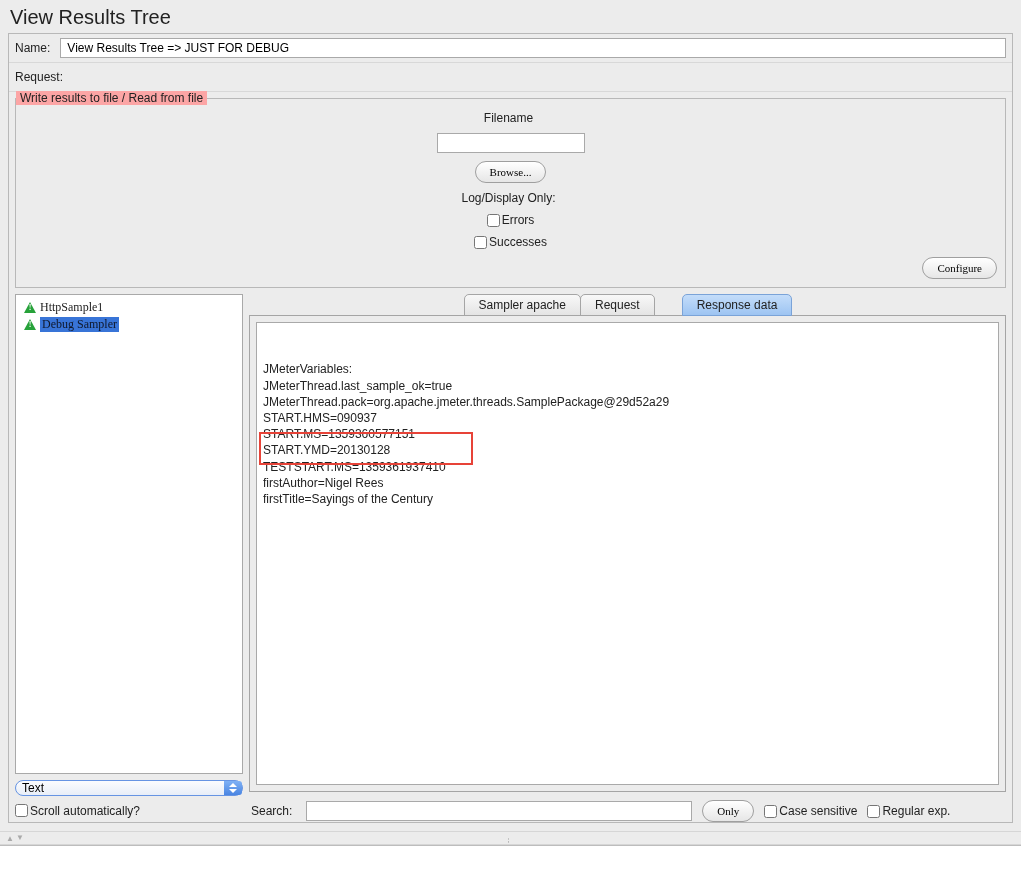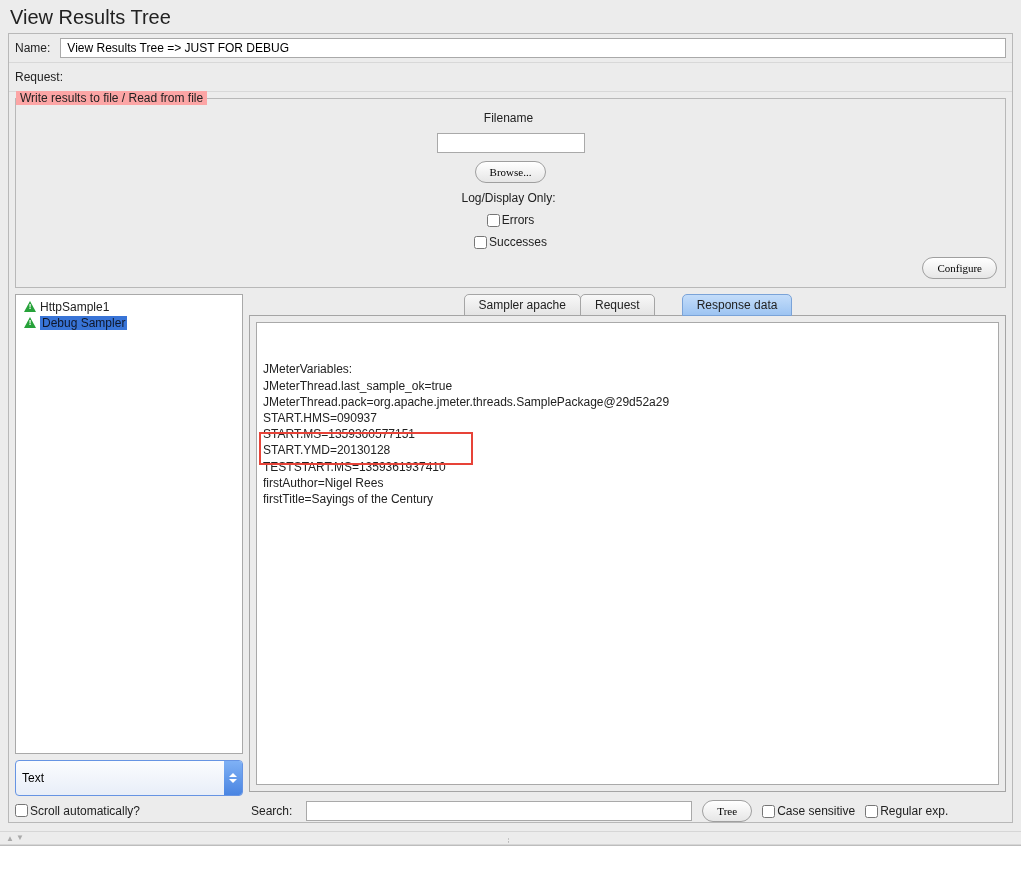--- a/index.html
+++ b/index.html
@@ -106,20 +106,21 @@
       padding: 4px 4px;
       overflow: auto;
     }
     .tree-item {
       display: flex;
       align-items: center;
       gap: 4px;
       padding: 1px 4px;
       cursor: pointer;
       white-space: nowrap;
+      font-family: Liberation Serif, serif;
     }
     .tree-item.selected .tree-label {
       background: #3874d7;
       color: #0f172a;
       padding: 0 2px;
     }
     .tree-icon {
       width: 12px;
       height: 12px;
       position: relative;
@@ -142,23 +143,23 @@
       color: #fff;
       font-size: 8px;
       font-weight: bold;
     }
     .select-wrap {
       margin-top: 6px;
       position: relative;
     }
     .select-wrap select {
       width: 100%;
-      height: 36px;
+      height: 16px;
       border: 1px solid #6694e3;
-      border-radius: 4px;
+      border-radius: 10px;
       background: linear-gradient(to bottom, #fbfcfe, #e8eef8);
       font-family: inherit;
       font-size: 12px;
       padding: 0 24px 0 6px;
       appearance: none;
       -webkit-appearance: none;
     }
     .select-arrows {
       position: absolute;
       right: 1px;
@@ -374,21 +375,21 @@
 START.MS=1359360577151
 START.YMD=20130128
 TESTSTART.MS=1359361937410
 firstAuthor=Nigel Rees
 firstTitle=Sayings of the Century</div><div class="highlight-box"></div>
         </div>
       </div>
       <div class="search-row">
         <span class="form-label">Search:</span>
         <input type="text" class="search-input" value="" style="">
-        <button class="btn">Tree</button>
+        <button class="btn">Only</button>
         <label class="checkbox-label">
           <input type="checkbox" style="">
           <span>Case sensitive</span>
         </label>
         <label class="checkbox-label">
           <input type="checkbox" style="">
           <span>Regular exp.</span>
         </label>
       </div>
     </div>

